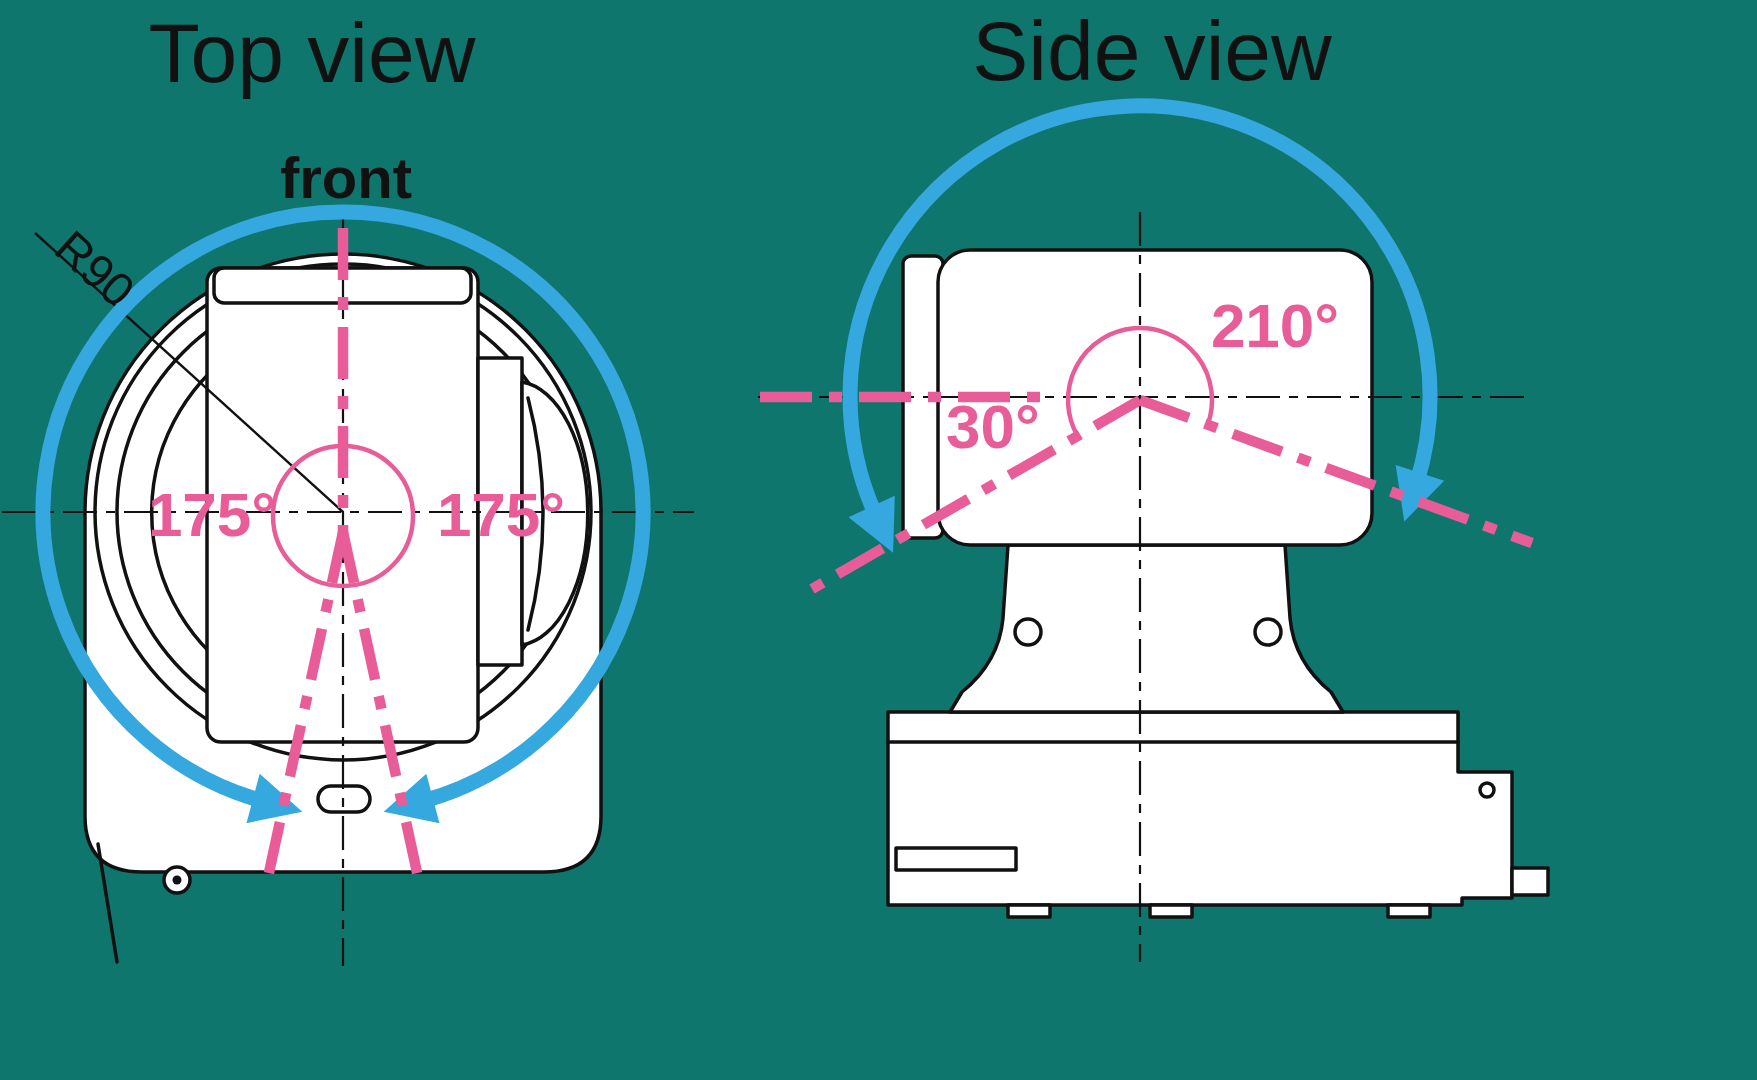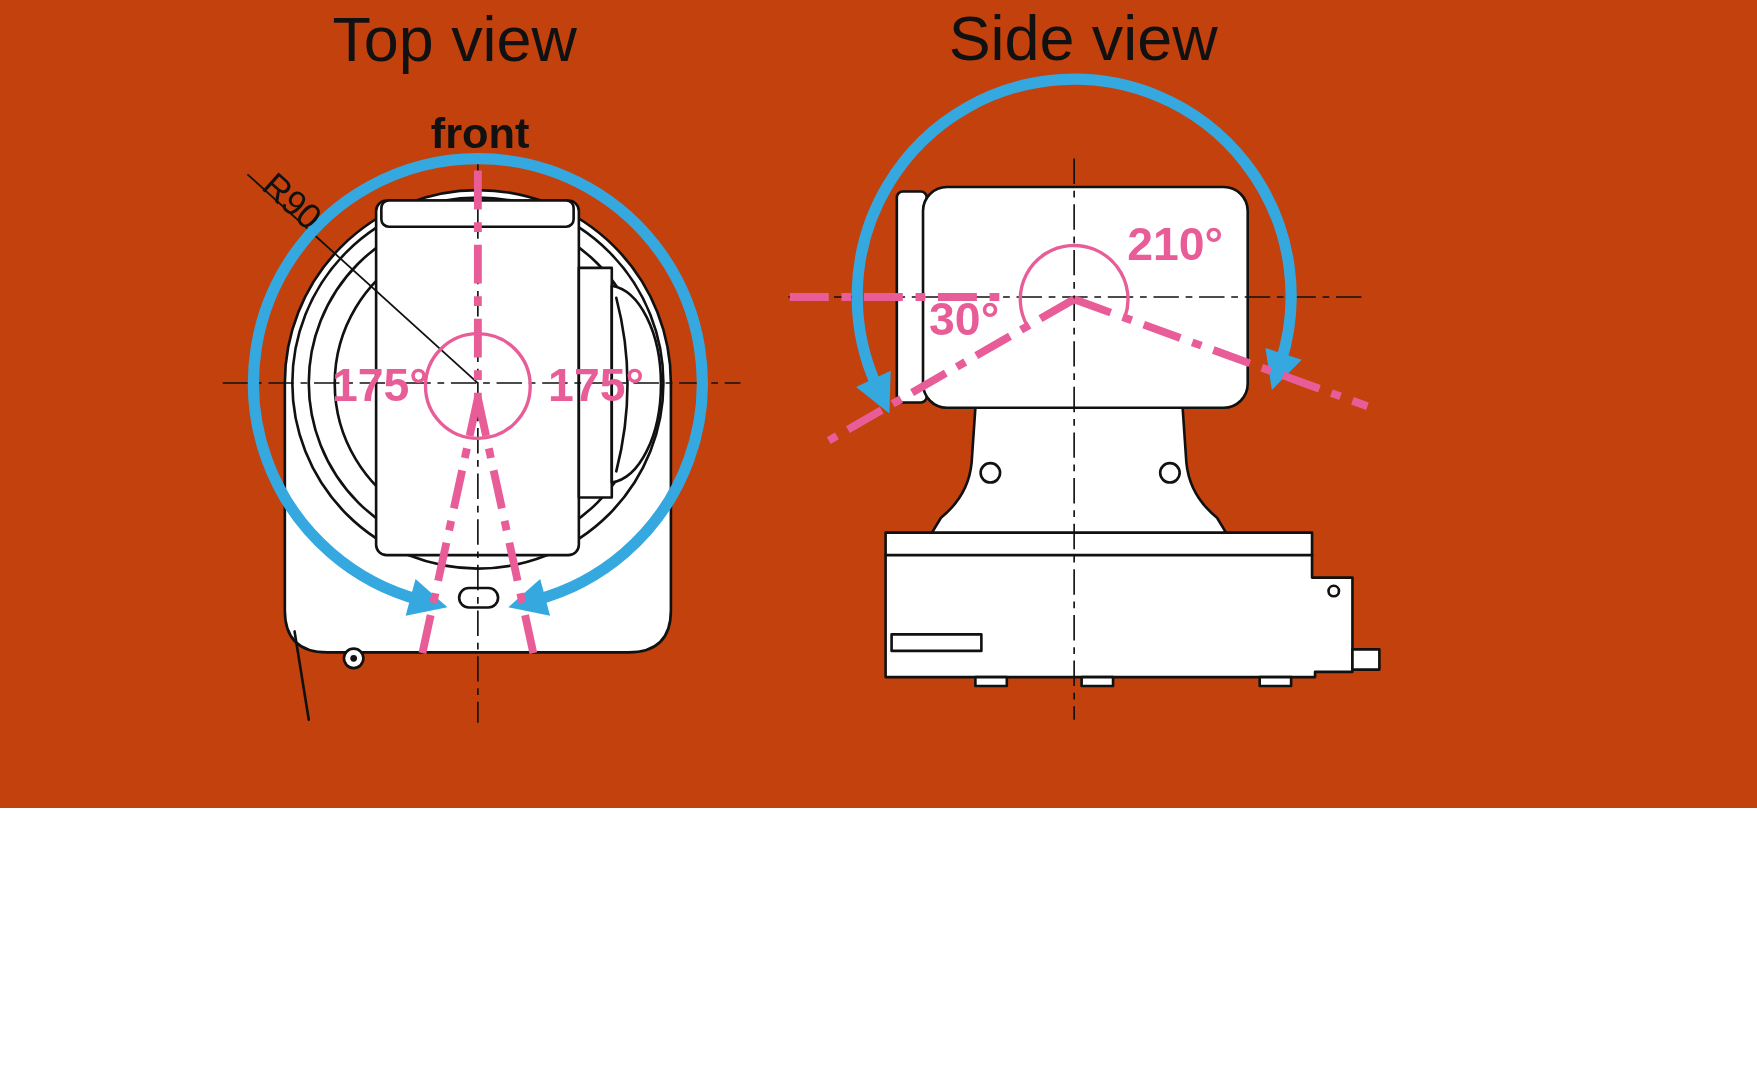--- a/index.html
+++ b/index.html
@@ -1,17 +1,17 @@
 <!DOCTYPE html>
 <html><head>
 <meta charset="utf-8">
 <style>
   html,body{margin:0;padding:0;background:#ffffff;}
   .stage{
-    position:relative;width:1757px;height:808px;background:#c2410c;overflow:hidden;
+    position:relative;width:1757px;height:1080px;background:#0f766e;overflow:hidden;
     font-family:"Liberation Sans", sans-serif;
   }
   svg{display:block;width:100%;height:100%;}
   .art{fill:#ffffff;stroke:#111111;stroke-width:3.5;stroke-linejoin:round;stroke-linecap:round;}
   .art-line{fill:none;stroke:#111111;stroke-width:3.5;stroke-linecap:round;}
   .center-dash{stroke:#111111;stroke-width:2.2;fill:none;stroke-dasharray:34 9 9 9;}
   .leader{stroke:#111111;stroke-width:2.4;fill:none;}
   .blue-arc{fill:none;stroke:#35A8E0;stroke-width:15;}
   .pink-dash{fill:none;stroke:#E85D97;stroke-width:10.5;stroke-dasharray:52 17 13 17;stroke-linecap:butt;}
   .pink-thin{fill:none;stroke:#E85D97;stroke-width:4.5;}

